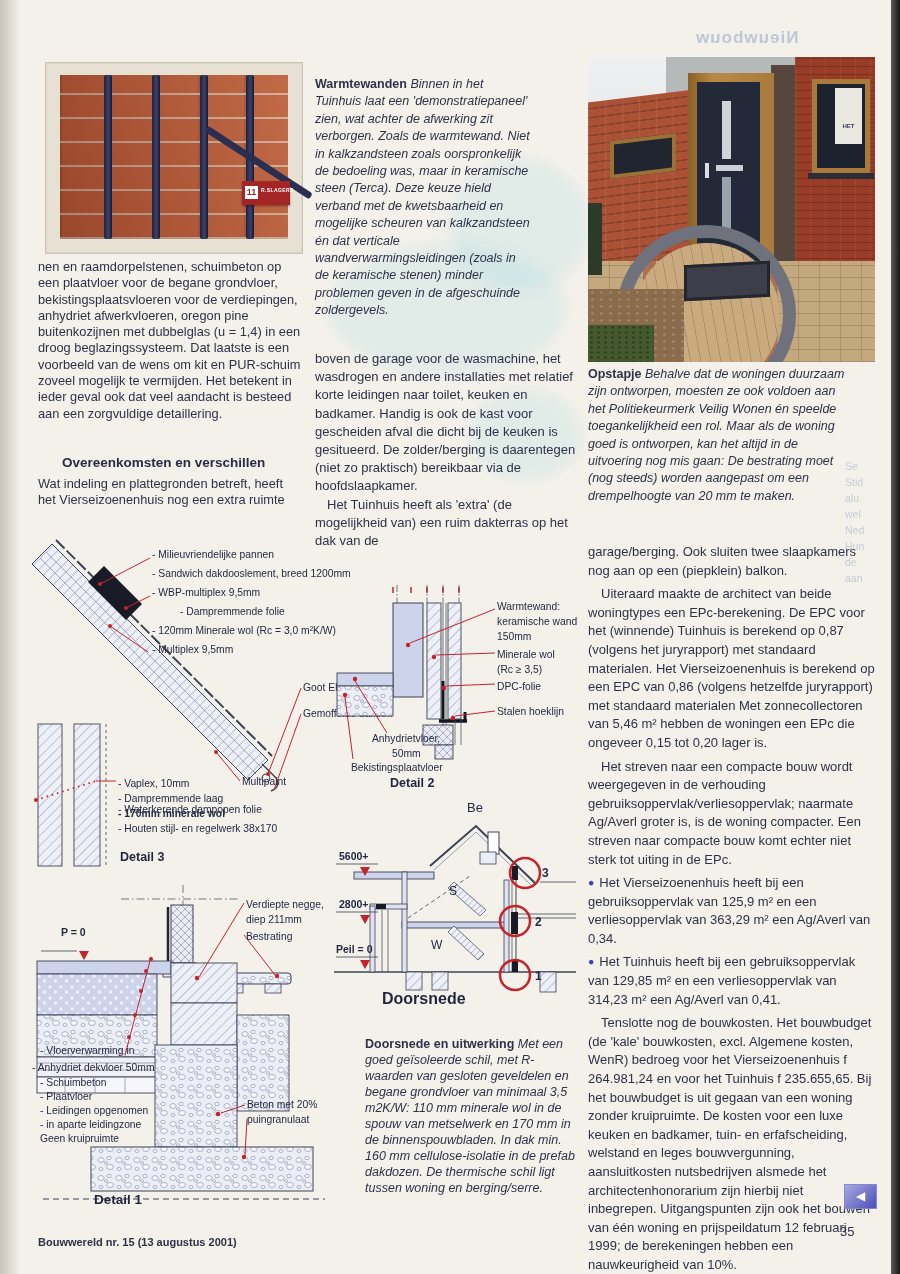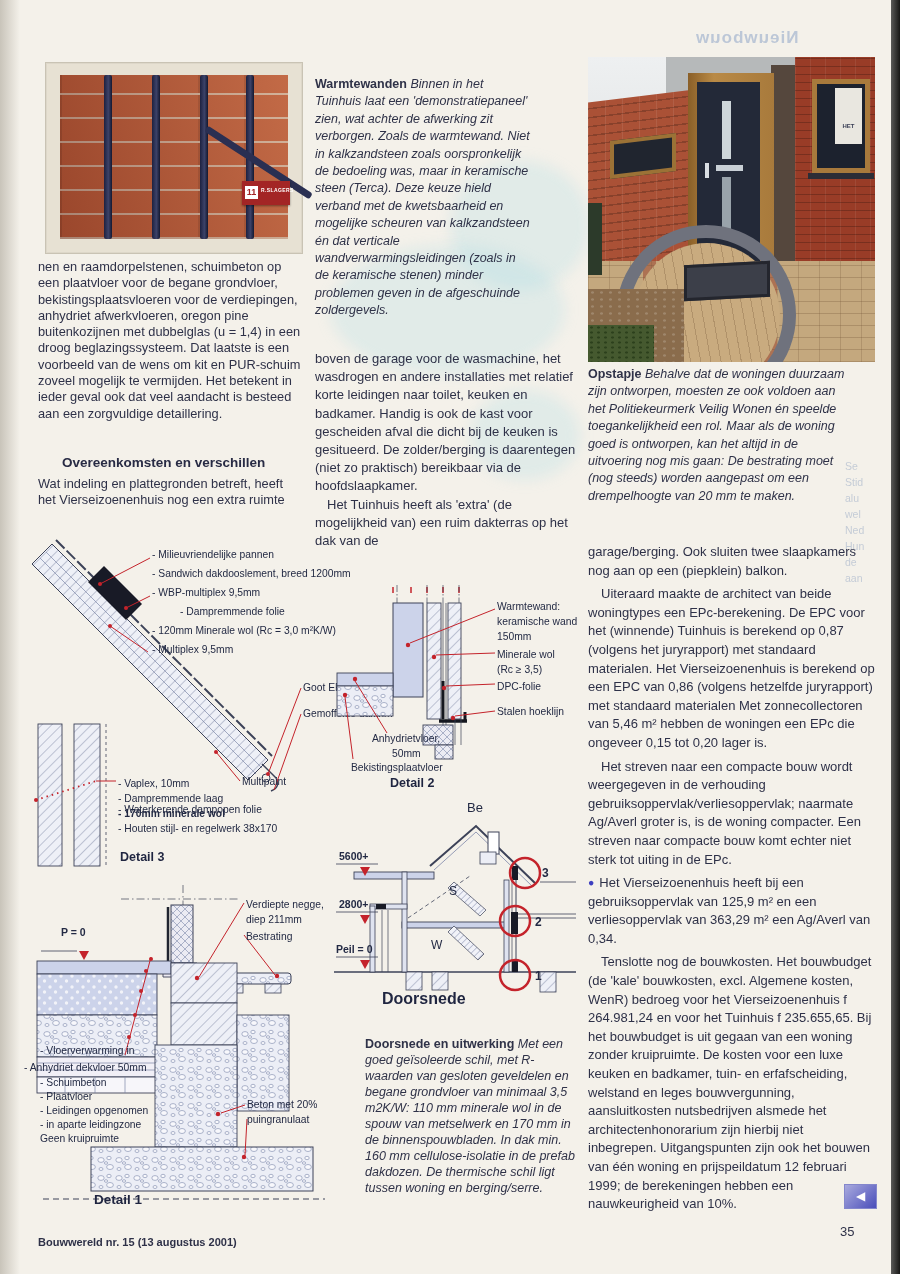--- a/index.html
+++ b/index.html
@@ -199,20 +199,21 @@
   <div class="abs cap" style="left:588px;top:366px;width:262px;">
     <b>Opstapje</b>
     <i>Behalve dat de woningen duurzaam zijn ontworpen, moesten ze ook voldoen aan het Politiekeurmerk Veilig Wonen én speelde toegankelijkheid een rol. Maar als de woning goed is ontworpen, kan het altijd in de uitvoering nog mis gaan: De bestrating moet (nog steeds) worden aangepast om een drempelhoogte van 20 mm te maken.</i>
   </div>
 
   <div class="abs body-txt" style="left:588px;top:543px;width:287px;">
     <p class="rb">garage/berging. Ook sluiten twee slaapkamers nog aan op een (piepklein) balkon.</p>
     <p class="rb ind">Uiteraard maakte de architect van beide woningtypes een EPc-berekening. De EPC voor het (winnende) Tuinhuis is berekend op 0,87 (volgens het juryrapport) met standaard materialen. Het Vierseizoenenhuis is berekend op een EPC van 0,86 (volgens hetzelfde juryrapport) met standaard materialen Met zonnecollectoren van 5,46 m² hebben de woningen een EPc die ongeveer 0,15 tot 0,20 lager is.</p>
     <p class="rb ind">Het streven naar een compacte bouw wordt weergegeven in de verhouding gebruiksoppervlak/verliesoppervlak; naarmate Ag/Averl groter is, is de woning compacter. Een streven naar compacte bouw komt echter niet sterk tot uiting in de EPc.</p>
     <p class="rb bul">Het Vierseizoenenhuis heeft bij een gebruiksoppervlak van 125,9 m² en een verliesoppervlak van 363,29 m² een Ag/Averl van 0,34.</p>
+    <p class="rb bul">Het Tuinhuis heeft bij een gebruiksoppervlak van 129,85 m² en een verliesoppervlak van 314,23 m² een Ag/Averl van 0,41.</p>
     <p class="rb ind">Tenslotte nog de bouwkosten. Het bouwbudget (de 'kale' bouwkosten, excl. Algemene kosten, WenR) bedroeg voor het Vierseizoenenhuis f 264.981,24 en voor het Tuinhuis f 235.655,65. Bij het bouwbudget is uit gegaan van een woning zonder kruipruimte. De kosten voor een luxe keuken en badkamer, tuin- en erfafscheiding, welstand en leges bouwvergunning, aansluitkosten nutsbedrijven alsmede het architectenhonorarium zijn hierbij niet inbegrepen. Uitgangspunten zijn ook het bouwen van één woning en prijspeildatum 12 februari 1999; de berekeningen hebben een nauwkeurigheid van 10%.</p>
   </div>
 
   <div class="abs cap" style="left:365px;top:1036px;width:212px;line-height:16px;">
     <b>Doorsnede en uitwerking</b>
     <i>Met een goed geïsoleerde schil, met R-waarden van gesloten geveldelen en begane grondvloer van minimaal 3,5 m2K/W: 110 mm minerale wol in de spouw van metselwerk en 170 mm in de binnenspouwbladen. In dak min. 160 mm cellulose-isolatie in de prefab dakdozen. De thermische schil ligt tussen woning en berging/serre.</i>
   </div>
 
   <svg width="290" height="335" style="left:30px;top:538px;" viewBox="0 0 290 335">
     <polygon points="22,6 2,26 218,242 238,222" fill="url(#hatch)" stroke="#3c4258" stroke-width="1"></polygon>
@@ -417,21 +418,21 @@
         <circle cx="126" cy="74" r="2"></circle>
       <circle cx="193" cy="229" r="2.2"></circle>
         <circle cx="219" cy="272" r="2.2"></circle>
     </g>
   </svg>
   <div class="abs dim" style="left:41px;top:926px;margin-left:20px;">P = 0</div>
   <div class="abs lbl" style="left:246px;top:898px;">Verdiepte negge,</div>
   <div class="abs lbl" style="left:246px;top:913px;">diep 211mm</div>
   <div class="abs lbl" style="left:246px;top:930px;">Bestrating</div>
   <div class="abs lbl" style="left:40px;top:1044px;">- Vloerverwarming in</div>
-  <div class="abs lbl" style="left:24px;top:1061px;">- Anhydriet dekvloer 50mm</div>
+  <div class="abs lbl" style="left:32px;top:1061px;">- Anhydriet dekvloer 50mm</div>
   <div class="abs lbl" style="left:40px;top:1076px;">- Schuimbeton</div>
   <div class="abs lbl" style="left:40px;top:1090px;">- Plaatvloer</div>
   <div class="abs lbl" style="left:40px;top:1104px;">- Leidingen opgenomen</div>
   <div class="abs lbl" style="left:40px;top:1118px;">- in aparte leidingzone</div>
   <div class="abs lbl" style="left:40px;top:1132px;">Geen kruipruimte</div>
   <div class="abs lbl" style="left:247px;top:1098px;">Beton met 20%</div>
   <div class="abs lbl" style="left:247px;top:1113px;">puingranulaat</div>
   <div class="abs lbl-b" style="left:94px;top:1192px;font-size:13.5px;">Detail 1</div>
 
   <div id="navbtn" class="abs">

